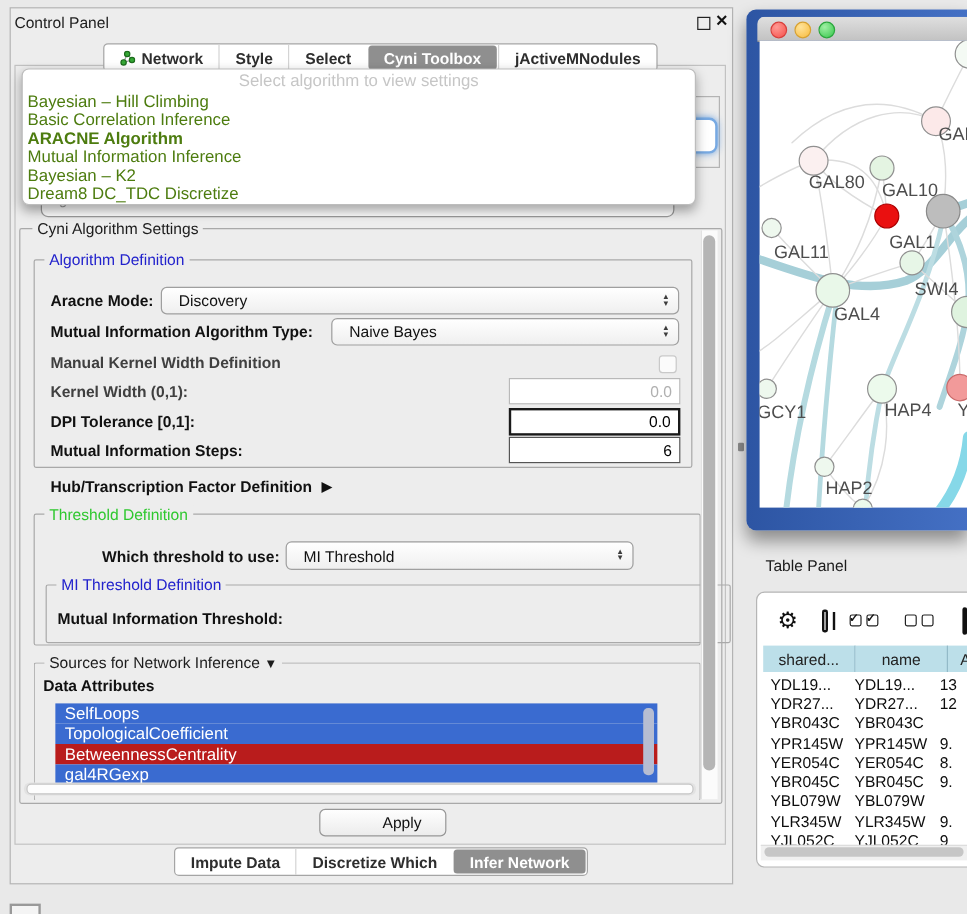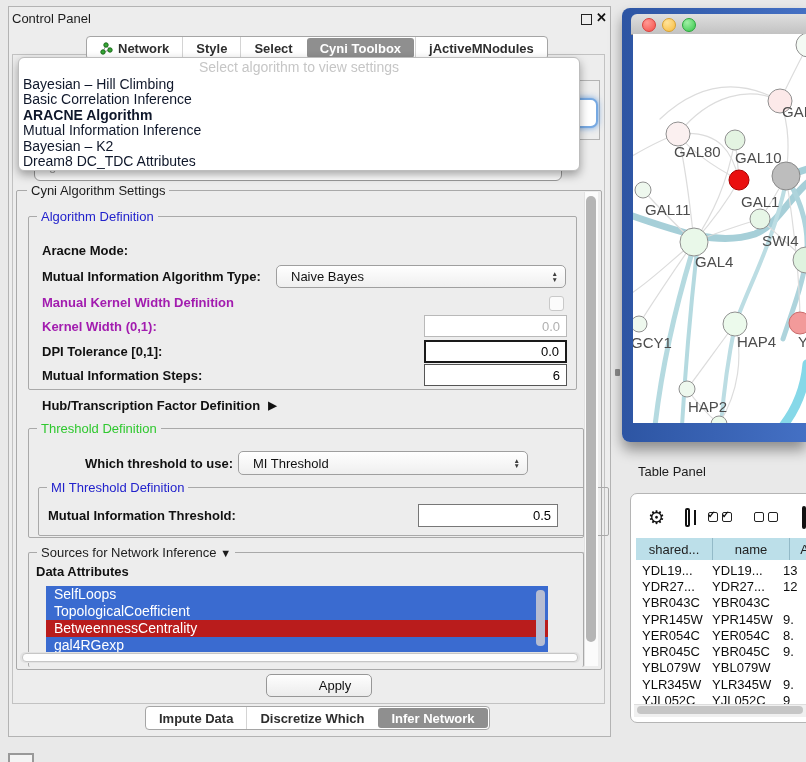--- a/index.html
+++ b/index.html
@@ -24,27 +24,27 @@
   
   .grp-frag{left:20px;top:80px;width:578px;height:58px;border:1px solid #b3b3b3;z-index:1;}
   .combo-focus-frag{left:540px;top:98px;width:54px;height:26px;background:#fff;
      border:2px solid #77a9e2;border-radius:7px;box-shadow:0 0 6px rgba(90,150,220,.9);z-index:2;}
   .combo-b{left:34px;top:150px;width:528px;height:31px;background:#fff;border:1px solid #9a9a9a;
      border-radius:6px;display:flex;align-items:center;padding-left:14px;font-size:13px;
      color:#9a9a9a;z-index:3;box-sizing:border-box;}
   .popup{left:18px;top:57px;width:560px;height:112px;background:#fff;border:1px solid #bdbdbd;
      border-radius:6px;box-shadow:0 4px 10px rgba(0,0,0,.35);z-index:30;overflow:hidden;}
   .popup .ph{height:19px;line-height:19px;text-align:center;color:#c6c6c6;font-size:14px;}
-  .popup .it{height:15.4px;line-height:15.4px;padding-left:4px;font-size:14px;color:#0f172a;}
+  .popup .it{height:15.4px;line-height:15.4px;padding-left:4px;font-size:14px;color:#4d7c0f;}
   .popup .it.b{font-weight:bold;}
   
   .grp{border:1px solid #a9a9a9;border-radius:2px;}
   .legend{position:absolute;top:-8px;left:8px;background:#ededed;padding:0 4px;font-size:13px;color:#1c1c1c;white-space:nowrap;}
   .lbl{font-size:13px;font-weight:bold;color:#111;display:flex;align-items:center;}
-  .lbl.dis{color:#a21caf;}
+  .lbl.dis{color:#404040;}
   .combo{background:linear-gradient(#ffffff,#efefef);border:1px solid #9f9f9f;border-radius:5px;
      display:flex;align-items:center;font-size:13px;color:#111;box-sizing:border-box;padding-left:14px;}
   .stepper{margin-left:auto;margin-right:7px;display:flex;flex-direction:column;align-items:center;
      font-size:6.5px;line-height:5.5px;color:#3c3c3c;}
   .inp{background:#fff;display:flex;align-items:center;justify-content:flex-end;
      padding:0 6px;font-size:13px;box-sizing:border-box;}
   .cbx{width:13px;height:13px;background:#fbfbfb;border:1px solid #c9c9c9;border-radius:3px;}
   
   .vtrack{left:584px;top:192px;width:13px;height:474px;background:#fbfbfb;border-left:1px solid #e2e2e2;}
   .vthumb{left:586px;top:196px;width:10px;height:446px;background:#b5b5b5;border-radius:5px;}
@@ -139,33 +139,40 @@
   </div>
 
   <div class="abs popup">
     <div class="ph">Select algorithm to view settings</div>
     <div id="ddItems">
         <div class="it">Bayesian – Hill Climbing</div>
         <div class="it">Basic Correlation Inference</div>
         <div class="it b">ARACNE Algorithm</div>
         <div class="it">Mutual Information Inference</div>
         <div class="it">Bayesian – K2</div>
-        <div class="it">Dream8 DC_TDC Attributes</div>
+        <div class="it">Dream8 DC_TDC Discretize</div>
       </div>
   </div>
 
   <div class="abs grp" style="left:16px;top:190px;width:584px;height:478px;">
     <span class="legend" style="left:10px;">Cyni Algorithm Settings</span>
   </div>
 
   <div class="abs grp" style="left:28px;top:216px;width:547px;height:172px;">
     <span class="legend" style="color:#2222cc;">Algorithm Definition</span>
   </div>
 
   <div class="abs lbl" style="left:42px;top:239px;height:23px;">Aracne Mode:</div>
+  <div class="abs combo" style="left:134px;top:239px;width:432px;height:23px;">
+    <span>Discovery</span>
+    <span class="stepper">
+        <span>▲</span>
+        <span>▼</span>
+      </span>
+  </div>
 
   <div class="abs lbl" style="left:42px;top:265px;height:23px;">Mutual Information Algorithm Type:</div>
   <div class="abs combo" style="left:276px;top:265px;width:290px;height:23px;">
     <span>Naive Bayes</span>
     <span class="stepper">
         <span>▲</span>
         <span>▼</span>
       </span>
   </div>
 
@@ -200,23 +207,20 @@
     <span>MI Threshold</span>
     <span class="stepper">
         <span>▲</span>
         <span>▼</span>
       </span>
   </div>
   <div class="abs grp" style="left:38px;top:487px;width:529px;height:47px;padding-left:40px;">
     <span class="legend" style="color:#2222cc;">MI Threshold Definition</span>
   </div>
   <div class="abs lbl" style="left:48px;top:504px;height:23px;">Mutual Information Threshold:</div>
-  <div class="abs inp" style="left:418px;top:504px;width:140px;height:23px;border:1px solid #777;color:#000;">
-    <span>0.5</span>
-  </div>
 
   <div class="abs grp" style="left:28px;top:552px;width:554px;height:114px;border-bottom:none;">
     <span class="legend"><span>Sources for Network Inference</span> <span style="font-size:11px;">▼</span></span>
   </div>
   <div class="abs lbl" style="left:36px;top:563px;height:16px;">Data Attributes</div>
   <div class="abs attr-list" id="attrList">
       <div class="attr-item" style="background: rgb(58, 107, 208);">SelfLoops</div>
       <div class="attr-item" style="background: rgb(58, 107, 208);">TopologicalCoefficient</div>
       <div class="attr-item" style="background: #b91c1c;">BetweennessCentrality</div>
       <div class="attr-item" style="background: rgb(58, 107, 208);">gal4RGexp</div>

